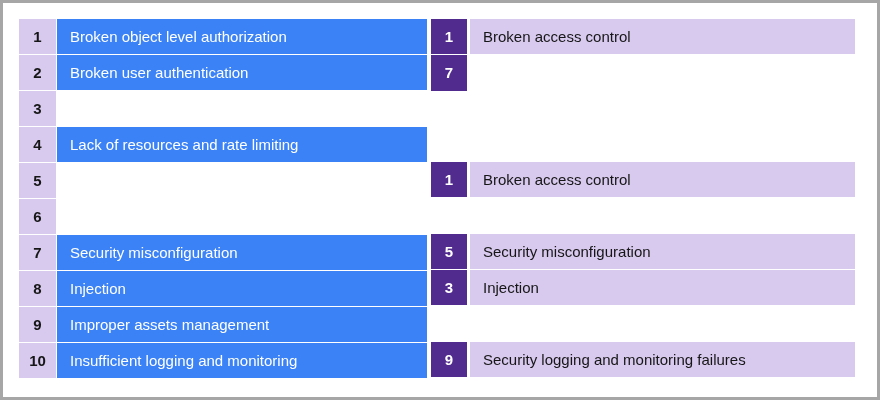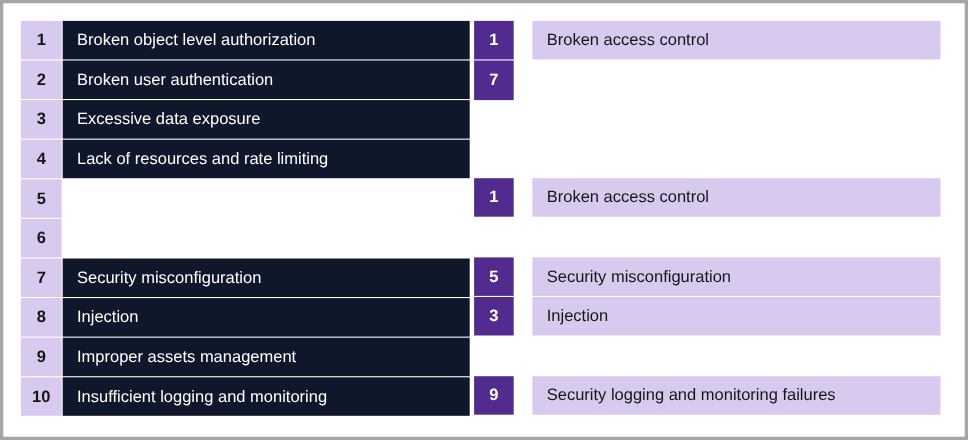--- a/index.html
+++ b/index.html
@@ -50,21 +50,21 @@
     color: #161616;
     font-weight: bold;
     font-size: 15px;
     display: flex;
     align-items: center;
     justify-content: center;
     box-sizing: border-box;
   }
   .left-label {
     flex: 1 1 auto;
-    background: #0f172a;
+    background: #3b82f6;
     color: #ffffff;
     font-size: 15px;
     display: flex;
     align-items: center;
     padding-left: 13px;
     margin-left: 1px;
     box-sizing: border-box;
   }
 
   
@@ -102,21 +102,21 @@
     box-sizing: border-box;
   }
   .right-label {
     flex: 1 1 auto;
     background: #d8c9ee;
     color: #161616;
     font-size: 15px;
     display: flex;
     align-items: center;
     padding-left: 13px;
-    margin-left: 17px;
+    margin-left: 3px;
     box-sizing: border-box;
   }
   .spacer {
     flex: 1 1 auto;
   }
 </style>
 </head>
 <body>
 
 <div id="canvas">
@@ -128,21 +128,20 @@
       <div class="left-label">Broken object level authorization</div>
     </div>
 
     <div class="left-row">
       <div class="left-num">2</div>
       <div class="left-label">Broken user authentication</div>
     </div>
 
     <div class="left-row">
       <div class="left-num">3</div>
-      <div class="left-label">Excessive data exposure</div>
     </div>
 
     <div class="left-row">
       <div class="left-num">4</div>
       <div class="left-label">Lack of resources and rate limiting</div>
     </div>
 
     <div class="left-row">
       <div class="left-num">5</div>
     </div>

